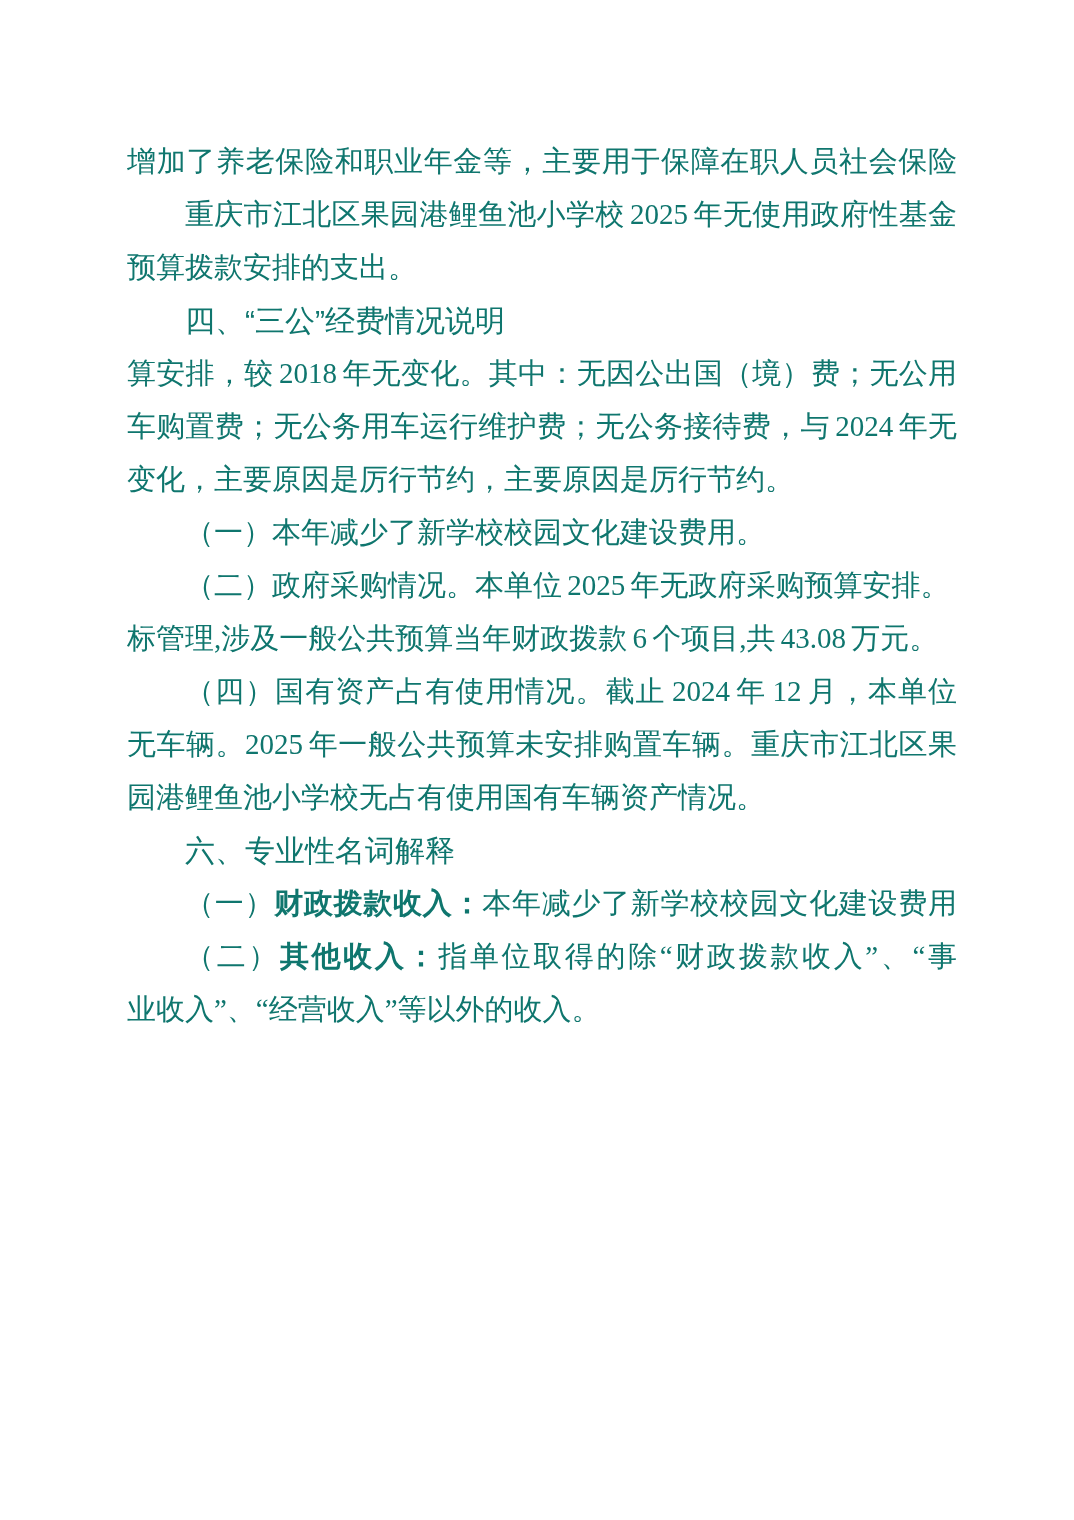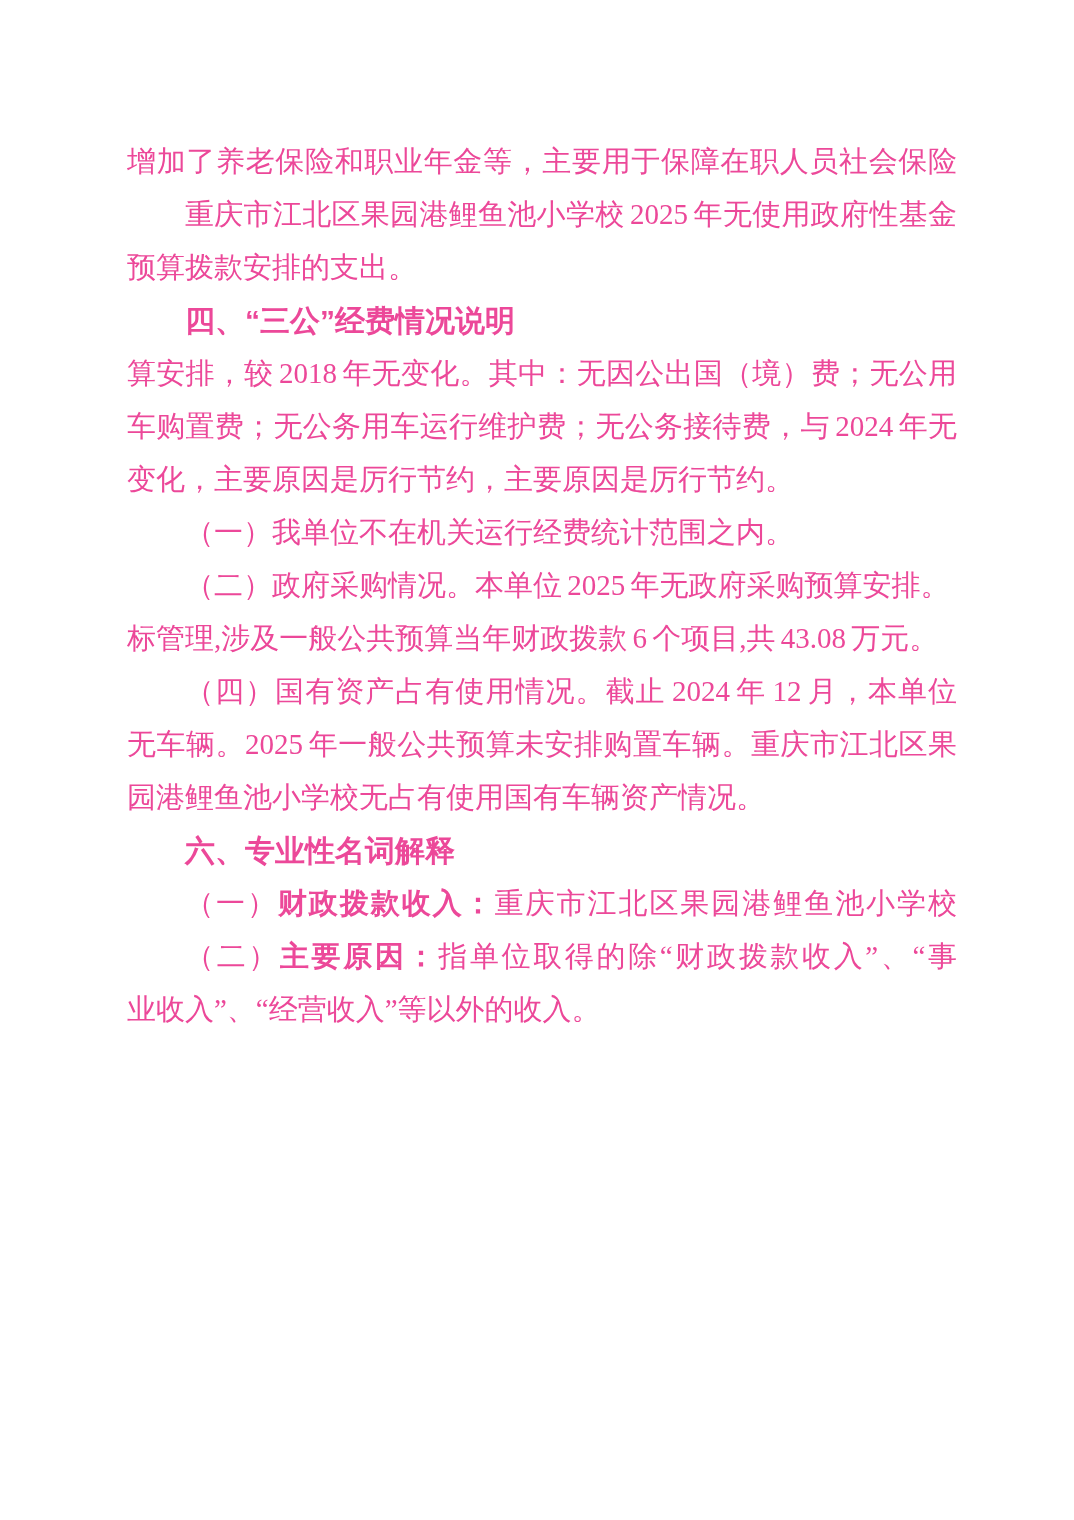--- a/index.html
+++ b/index.html
@@ -6,21 +6,21 @@
     margin: 0;
     padding: 0;
     background: #ffffff;
   }
   .page {
     position: relative;
     width: 1074px;
     height: 1068px;
     background: #ffffff;
     overflow: hidden;
-    color: #ec4899;
+    color: #0f766e;
     font-family: "Liberation Serif", "DejaVu Serif", serif;
   }
   .content {
     position: absolute;
     left: 127px;
     top: 135px;
     width: 830px;
   }
   .ln {
     font-size: 29px;
@@ -32,21 +32,21 @@
     word-spacing: -2px;
   }
   .ln.end {
     text-align-last: left;
   }
   .ln.indent {
     text-indent: 58px;
   }
   .ln.heading {
     font-family: "Liberation Sans", "DejaVu Sans", sans-serif;
-    font-weight: 700;
+    font-weight: 400;
     font-size: 30px;
     text-indent: 58px;
     text-align-last: left;
   }
   .term {
     font-weight: 700;
   }
 </style>
 </head>
 <body>
@@ -56,26 +56,26 @@
 
     <div class="ln just">增加了养老保险和职业年金等，主要用于保障在职人员社会保险</div>
     <div class="ln just indent">重庆市江北区果园港鲤鱼池小学校 2025 年无使用政府性基金</div>
     <div class="ln end">预算拨款安排的支出。</div>
 
     <div class="ln heading">四、“三公”经费情况说明</div>
     <div class="ln just">算安排，较 2018 年无变化。其中：无因公出国（境）费；无公用</div>
     <div class="ln just">车购置费；无公务用车运行维护费；无公务接待费，与 2024 年无</div>
     <div class="ln end">变化，主要原因是厉行节约，主要原因是厉行节约。</div>
 
-    <div class="ln end indent">（一）我单位不在机关运行经费统计范围之内。</div>
+    <div class="ln end indent">（一）本年减少了新学校校园文化建设费用。</div>
     <div class="ln end indent">（二）政府采购情况。本单位 2025 年无政府采购预算安排。</div>
     <div class="ln end">标管理,涉及一般公共预算当年财政拨款 6 个项目,共 43.08 万元。</div>
     <div class="ln just indent">（四）国有资产占有使用情况。截止 2024 年 12 月，本单位</div>
     <div class="ln just">无车辆。2025 年一般公共预算未安排购置车辆。重庆市江北区果</div>
     <div class="ln end">园港鲤鱼池小学校无占有使用国有车辆资产情况。</div>
 
     <div class="ln heading">六、专业性名词解释</div>
-    <div class="ln just indent"><span>（一）</span><span class="term">财政拨款收入：</span><span>重庆市江北区果园港鲤鱼池小学校</span></div>
-    <div class="ln just indent"><span>（二）</span><span class="term">主要原因：</span><span>指单位取得的除“财政拨款收入”、“事</span></div>
+    <div class="ln just indent"><span>（一）</span><span class="term">财政拨款收入：</span><span>本年减少了新学校校园文化建设费用</span></div>
+    <div class="ln just indent"><span>（二）</span><span class="term">其他收入：</span><span>指单位取得的除“财政拨款收入”、“事</span></div>
     <div class="ln end">业收入”、“经营收入”等以外的收入。</div>
 
   </div>
 </div>
 
 </body></html>

